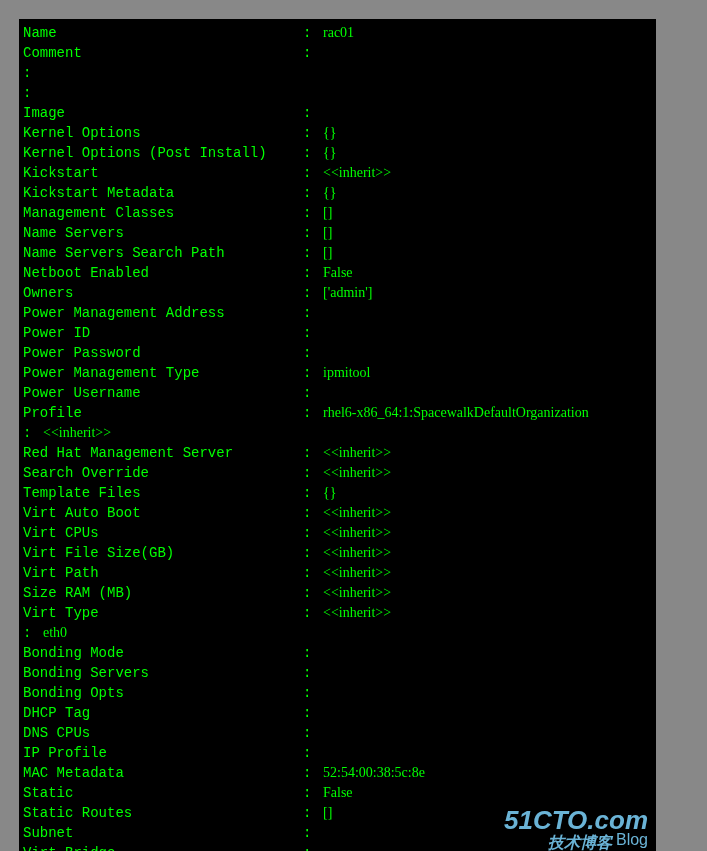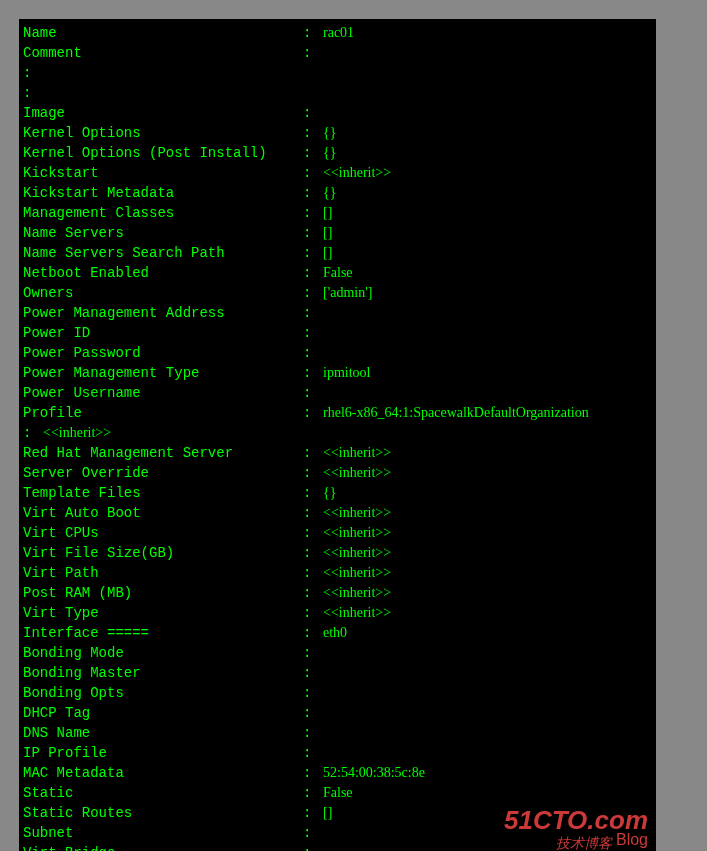--- a/index.html
+++ b/index.html
@@ -37,34 +37,35 @@
       flex-shrink: 0;
     }
     .value {
       flex: 1;
       font-family: Liberation Serif, serif;
     }
     .watermark {
       position: absolute;
       right: 8px;
       bottom: 6px;
-      color: #ef4444;
+      color: #7dd3fc;
       font-family: Arial, sans-serif;
       text-align: right;
       font-style: italic;
       line-height: 1.1;
       opacity: 0.85;
     }
     .watermark .big {
       font-size: 26px;
       font-weight: bold;
       letter-spacing: 0px;
     }
     .watermark .small {
-      font-size: 14px;
+      font-size: 16px;
+      font-weight: bold;
     }
     .watermark .blog {
       font-size: 16px;
       font-style: normal;
       position: relative;
       top: -3px;
     }
   </style>
 </head>
 <body>
@@ -86,34 +87,34 @@
       <div class="row"><span class="label">Netboot Enabled</span><span class="colon">: </span><span class="value">False</span></div>
       <div class="row"><span class="label">Owners</span><span class="colon">: </span><span class="value">['admin']</span></div>
       <div class="row"><span class="label">Power Management Address</span><span class="colon">: </span><span class="value"></span></div>
       <div class="row"><span class="label">Power ID</span><span class="colon">: </span><span class="value"></span></div>
       <div class="row"><span class="label">Power Password</span><span class="colon">: </span><span class="value"></span></div>
       <div class="row"><span class="label">Power Management Type</span><span class="colon">: </span><span class="value">ipmitool</span></div>
       <div class="row"><span class="label">Power Username</span><span class="colon">: </span><span class="value"></span></div>
       <div class="row"><span class="label">Profile</span><span class="colon">: </span><span class="value">rhel6-x86_64:1:SpacewalkDefaultOrganization</span></div>
       <div class="row"><span class="colon">: </span><span class="value">&lt;&lt;inherit&gt;&gt;</span></div>
       <div class="row"><span class="label">Red Hat Management Server</span><span class="colon">: </span><span class="value">&lt;&lt;inherit&gt;&gt;</span></div>
-      <div class="row"><span class="label">Server Override</span><span class="colon">: </span><span class="value">&lt;&lt;inherit&gt;&gt;</span></div>
+      <div class="row"><span class="label">Search Override</span><span class="colon">: </span><span class="value">&lt;&lt;inherit&gt;&gt;</span></div>
       <div class="row"><span class="label">Template Files</span><span class="colon">: </span><span class="value">{}</span></div>
       <div class="row"><span class="label">Virt Auto Boot</span><span class="colon">: </span><span class="value">&lt;&lt;inherit&gt;&gt;</span></div>
       <div class="row"><span class="label">Virt CPUs</span><span class="colon">: </span><span class="value">&lt;&lt;inherit&gt;&gt;</span></div>
       <div class="row"><span class="label">Virt File Size(GB)</span><span class="colon">: </span><span class="value">&lt;&lt;inherit&gt;&gt;</span></div>
       <div class="row"><span class="label">Virt Path</span><span class="colon">: </span><span class="value">&lt;&lt;inherit&gt;&gt;</span></div>
-      <div class="row"><span class="label">Post RAM (MB)</span><span class="colon">: </span><span class="value">&lt;&lt;inherit&gt;&gt;</span></div>
+      <div class="row"><span class="label">Size RAM (MB)</span><span class="colon">: </span><span class="value">&lt;&lt;inherit&gt;&gt;</span></div>
       <div class="row"><span class="label">Virt Type</span><span class="colon">: </span><span class="value">&lt;&lt;inherit&gt;&gt;</span></div>
-      <div class="row"><span class="label">Interface =====</span><span class="colon">: </span><span class="value">eth0</span></div>
+      <div class="row"><span class="colon">: </span><span class="value">eth0</span></div>
       <div class="row"><span class="label">Bonding Mode</span><span class="colon">: </span><span class="value"></span></div>
-      <div class="row"><span class="label">Bonding Master</span><span class="colon">: </span><span class="value"></span></div>
+      <div class="row"><span class="label">Bonding Servers</span><span class="colon">: </span><span class="value"></span></div>
       <div class="row"><span class="label">Bonding Opts</span><span class="colon">: </span><span class="value"></span></div>
       <div class="row"><span class="label">DHCP Tag</span><span class="colon">: </span><span class="value"></span></div>
-      <div class="row"><span class="label">DNS Name</span><span class="colon">: </span><span class="value"></span></div>
+      <div class="row"><span class="label">DNS CPUs</span><span class="colon">: </span><span class="value"></span></div>
       <div class="row"><span class="label">IP Profile</span><span class="colon">: </span><span class="value"></span></div>
       <div class="row"><span class="label">MAC Metadata</span><span class="colon">: </span><span class="value">52:54:00:38:5c:8e</span></div>
       <div class="row"><span class="label">Static</span><span class="colon">: </span><span class="value">False</span></div>
       <div class="row"><span class="label">Static Routes</span><span class="colon">: </span><span class="value">[]</span></div>
       <div class="row"><span class="label">Subnet</span><span class="colon">: </span><span class="value"></span></div>
       <div class="row"><span class="label">Virt Bridge</span><span class="colon">: </span><span class="value"></span></div>
     </div>
   <div class="watermark">
     <div class="big">51CTO.com</div>
     <div>

